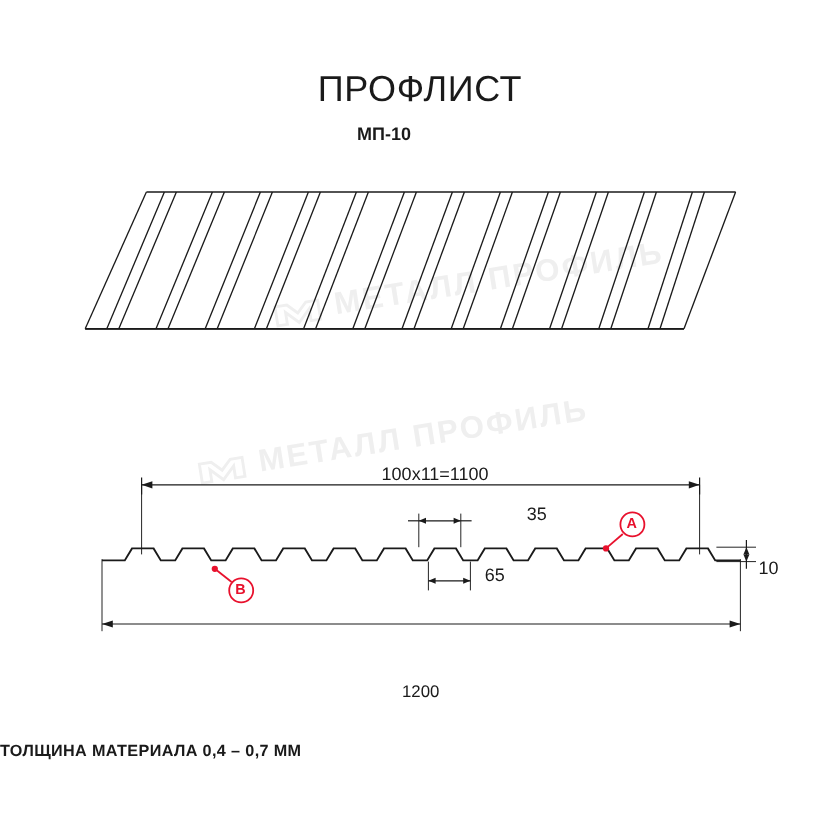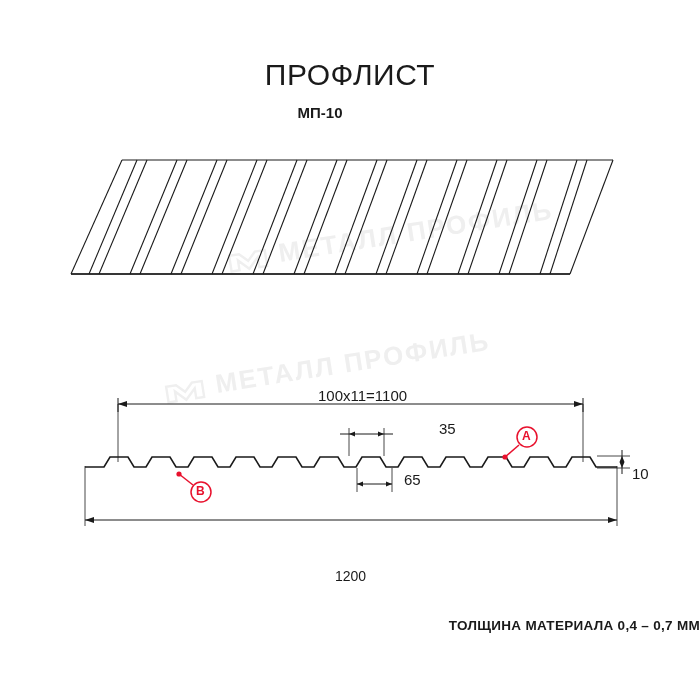--- a/index.html
+++ b/index.html
@@ -38,21 +38,21 @@
     text-align: center;
     font-size: 15px;
     font-weight: bold;
     color: #1a1a1a;
   }
   .footnote {
     position: absolute;
     top: 618px;
     left: 0;
     width: 700px;
-    text-align: right;
+    text-align: left;
     font-size: 13.5px;
     font-weight: bold;
     letter-spacing: 0.3px;
     color: #1a1a1a;
   }
   svg.art {
     position: absolute;
     top: 0;
     left: 0;
   }

